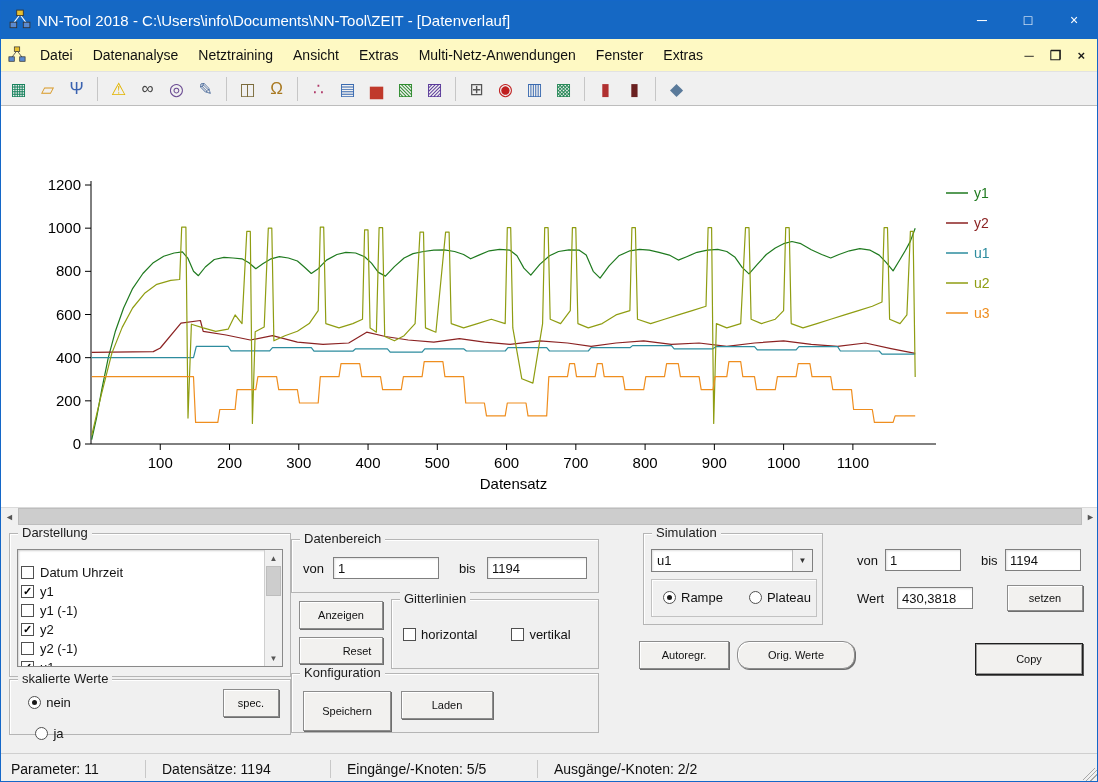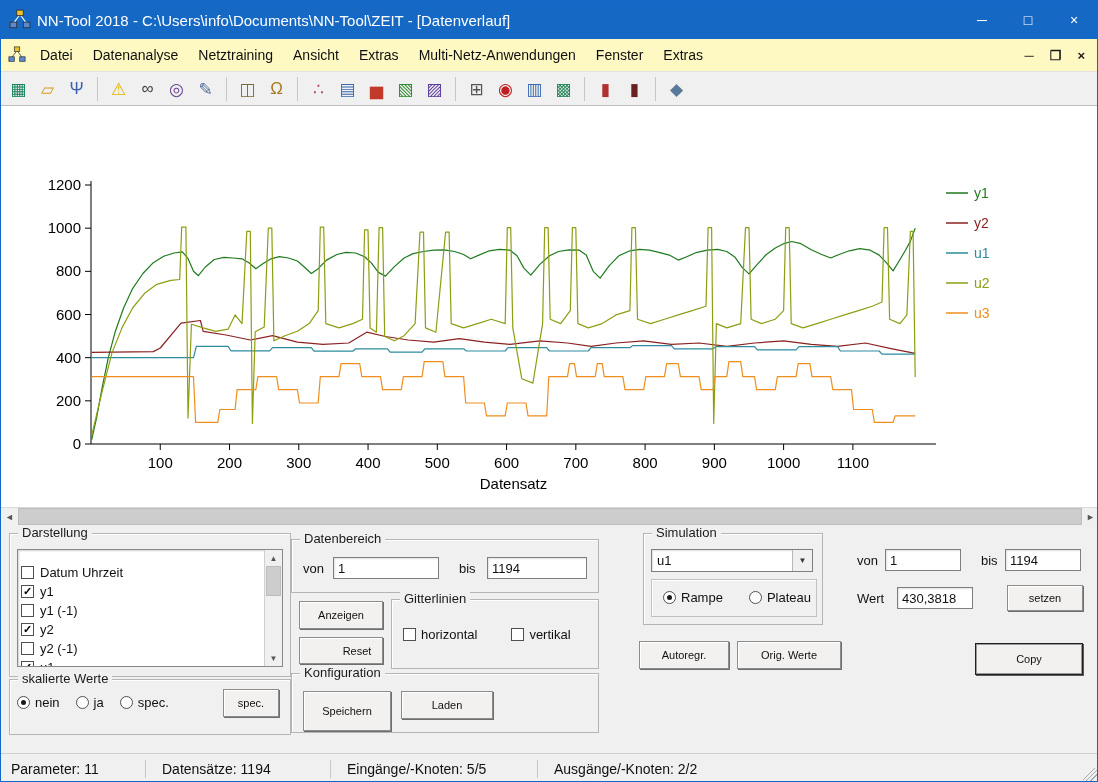--- a/index.html
+++ b/index.html
@@ -249,21 +249,21 @@
         <div class="lbs-btn">▲</div>
         <div class="lbs-thumb"></div>
         <div class="lbs-track"></div>
         <div class="lbs-btn">▼</div>
       </div>
     </div>
 
     <div class="groupbox" style="left:8px;top:154px;width:280px;height:54px;">
       <span class="gb-caption">skalierte Werte</span>
     </div>
-    <div class="flexrow" id="skalierte-radios" style="left:16px;top:170px;gap:16px;">
+    <div class="flexrow" id="skalierte-radios" style="left:24px;top:170px;gap:16px;flex-direction:column;">
         <div class="opt-row">
           <span class="radio selected"></span>
           <span>nein</span>
         </div>
         <div class="opt-row">
           <span class="radio"></span>
           <span>ja</span>
         </div>
         <div class="opt-row">
           <span class="radio"></span>
@@ -325,21 +325,21 @@
     <span class="lbl" style="left:856px;top:28px;">von</span>
     <input class="tb-input" style="left: 884px; top: 24px; width: 76px; height: 22px;" value="1">
     <span class="lbl" style="left:980px;top:28px;">bis</span>
     <input class="tb-input" style="left: 1004px; top: 24px; width: 76px; height: 22px;" value="1194">
 
     <span class="lbl" style="left:856px;top:66px;">Wert</span>
     <input class="tb-input" style="left: 896px; top: 62px; width: 76px; height: 22px;" value="430,3818">
     <div class="btn" style="left:1006px;top:60px;width:76px;height:26px;">setzen</div>
 
     <div class="btn" style="left:638px;top:116px;width:90px;height:28px;">Autoregr.</div>
-    <div class="btn" style="left:736px;top:116px;width:104px;height:28px;">Orig. Werte</div>
+    <div class="btn" style="left:736px;top:116px;width:118px;height:28px;border-radius:12px;">Orig. Werte</div>
     <div class="btn default" style="left:974px;top:118px;width:108px;height:32px;">Copy</div>
   </div>
 
   <div class="statusbar">
     <div id="sb-items">
         <div class="sb-item" style="width: 128px;">Parameter: 11</div>
         <div class="sb-sep"></div>
         <div class="sb-item" style="width: 162px;">Datensätze: 1194</div>
         <div class="sb-sep"></div>
         <div class="sb-item" style="width: 184px;">Eingänge/-Knoten: 5/5</div>

